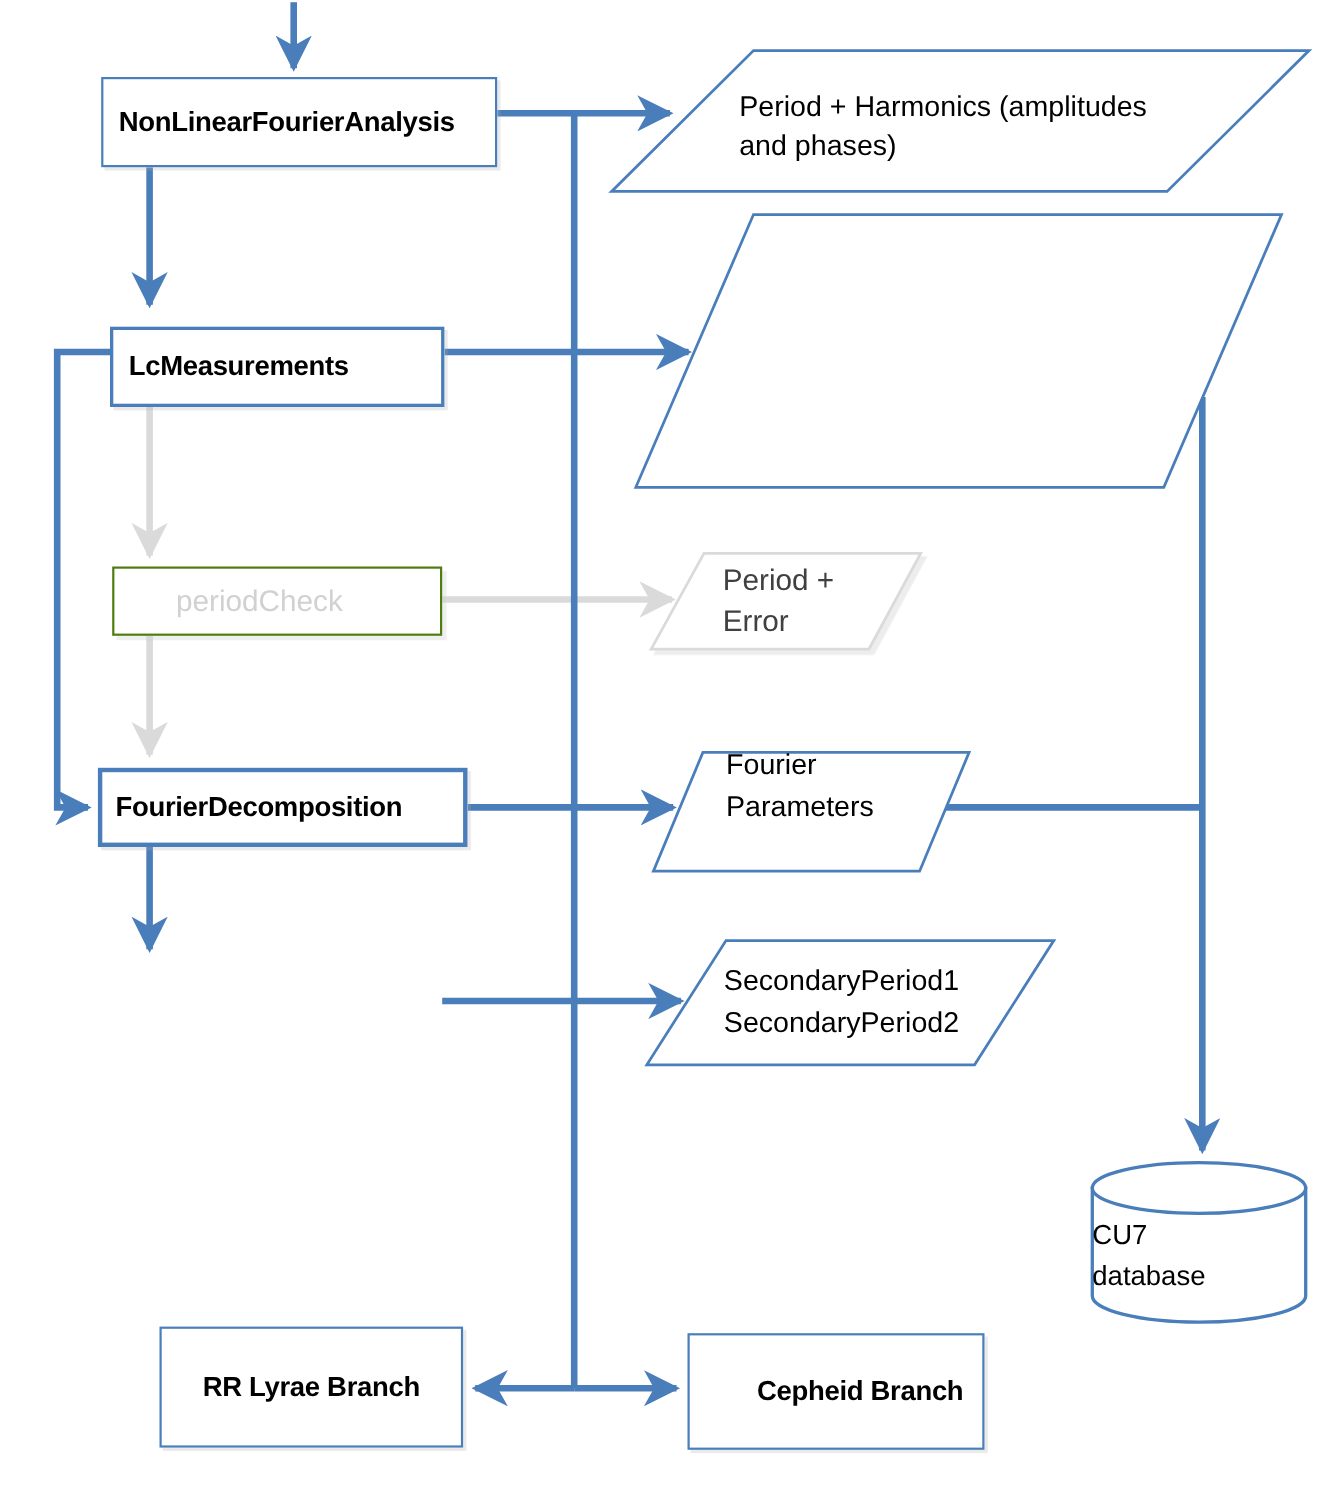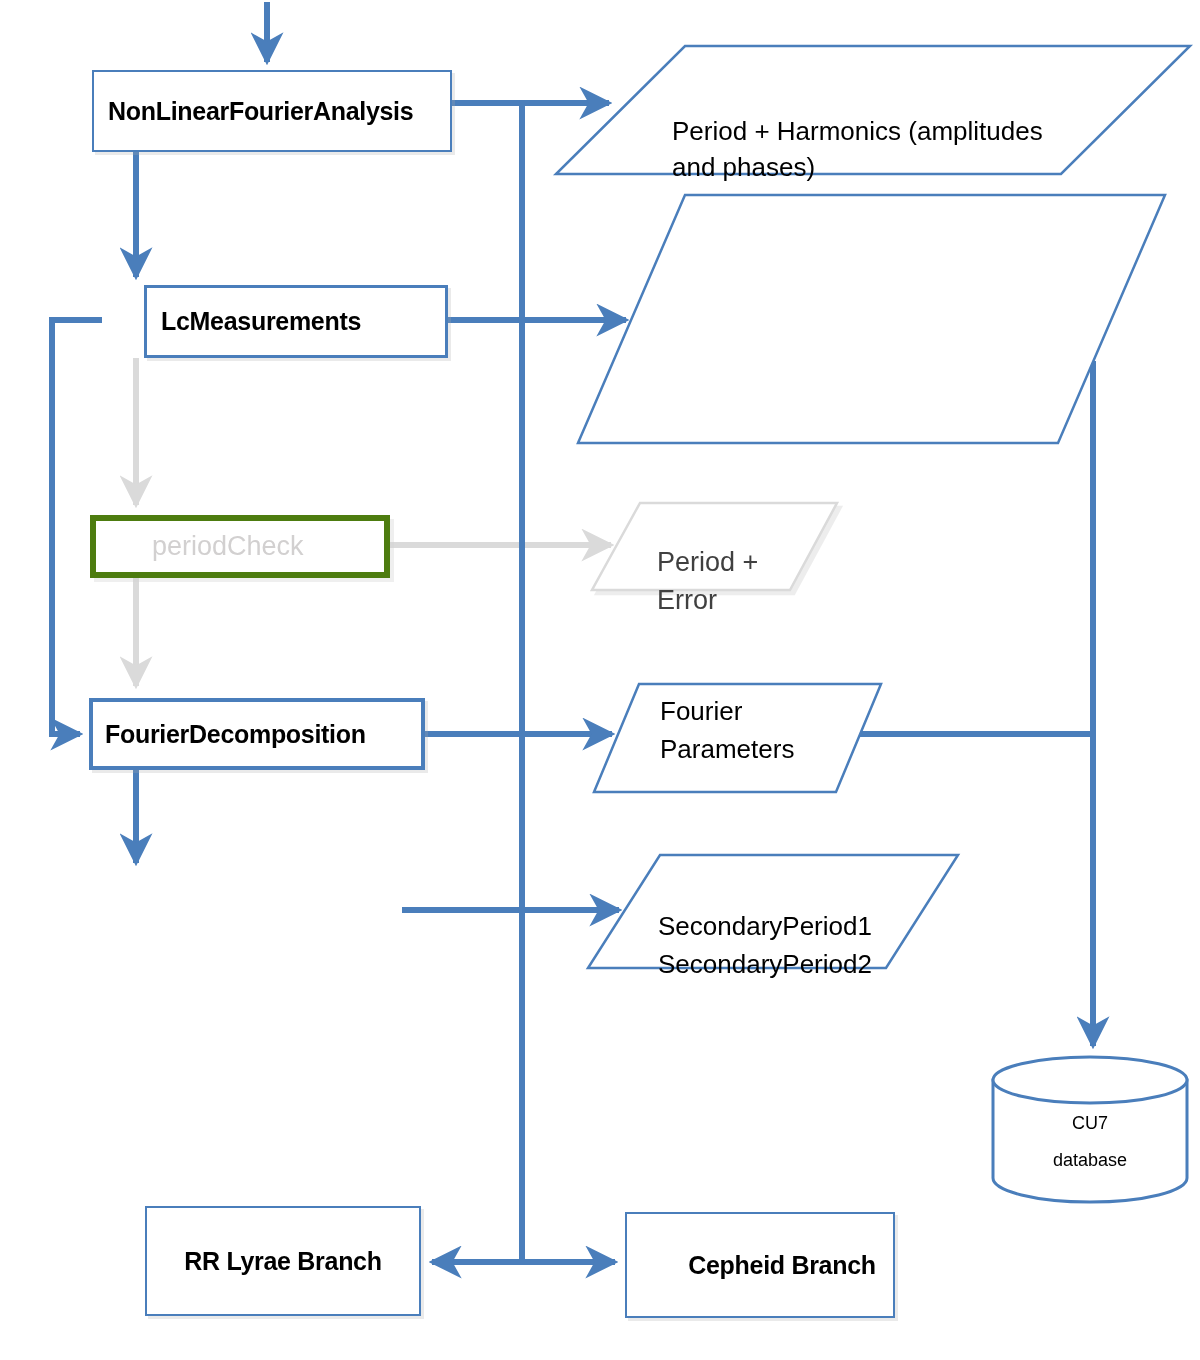--- a/index.html
+++ b/index.html
@@ -11,31 +11,31 @@
   .node{
     position:absolute;background:#ffffff;display:flex;align-items:center;
     box-sizing:border-box;color:#000;font-weight:700;font-size:25px;letter-spacing:-0.3px;
     white-space:nowrap;
   }
   .blue-border{border:3px solid #4a7ebb;box-shadow:3px 3px 0 rgba(170,170,170,0.25);}
   .node.thin{border-width:2.5px;}
   .node.thick{border-width:4px;}
   .node.center{justify-content:center;}
   .node.disabled{
-    border:6px solid #4d7c0f;color:#d2d0d0;font-weight:400;letter-spacing:0;
-    box-shadow:4px 4px 0 rgba(210,210,210,0.35);font-size:27px;
+    border:2px solid #4d7c0f;color:#d2d0d0;font-weight:400;letter-spacing:0;
+    box-shadow:4px 4px 0 rgba(210,210,210,0.35);font-size:27px;margin-left:12px;
   }
   .pad{padding-left:14px;}
   .pad-lg{padding-left:56px;}
   .ptext{
-    position:absolute;color:#000;font-size:26px;line-height:38px;white-space:pre-wrap;margin-top:35px;
+    position:absolute;color:#000;font-size:26px;line-height:38px;white-space:pre-wrap;
   }
   .ptext.gray{color:#404040;font-size:27px;}
   .dbtext{
-    position:absolute;color:#000;font-size:18px;line-height:37px;text-align:center;white-space:pre-wrap;
+    position:absolute;color:#000;font-size:25px;line-height:37px;white-space:pre-wrap;
   }
 </style>
 </head>
 <body>
 
 <div id="canvas">
 
   <svg id="wires" viewBox="0 0 1200 1360" xmlns="http://www.w3.org/2000/svg">
     <defs>
       <marker id="ab" viewBox="0 0 10 10" refX="9" refY="5" markerWidth="5.5" markerHeight="5.5" orient="auto" markerUnits="strokeWidth">
@@ -78,39 +78,39 @@
     </g>
 
     <g fill="#ffffff" stroke="#4a7ebb" stroke-width="3">
       <path d="M993,1080 V1178 A97,24 0 0 0 1187,1178 V1080 Z"></path>
       <ellipse cx="1090" cy="1080" rx="97" ry="23"></ellipse>
     </g>
   </svg>
 
   <div class="node blue-border thin pad" style="left:92px;top:70px;width:360px;height:82px;">NonLinearFourierAnalysis</div>
 
-  <div class="node blue-border pad" style="left:100px;top:285px;width:304px;height:73px;margin-left:44px;">LcMeasurements</div>
+  <div class="node blue-border pad" style="left:100px;top:297px;width:304px;height:73px;">LcMeasurements</div>
 
   <div class="node disabled pad-lg" style="left:90px;top:515px;width:300px;height:63px;">periodCheck</div>
 
   <div class="node blue-border thick pad" style="left:89px;top:698px;width:336px;height:72px;padding-left:12px;">FourierDecomposition</div>
 
 
   <div class="node blue-border thin center" style="left:145px;top:1206px;width:276px;height:110px;">RR Lyrae Branch</div>
 
   <div class="node blue-border thin center" style="left:625px;top:1212px;width:270px;height:106px;padding-left:44px;">Cepheid Branch</div>
 
   <div class="ptext" style="left:672px;top:78px;line-height:36px;">Period + Harmonics (amplitudes
 and phases)</div>
 
 
   <div class="ptext gray" style="left:657px;top:508px;">Period +
 Error</div>
 
-  <div class="ptext" style="left:660px;top:657px;">Fourier
+  <div class="ptext" style="left:660px;top:676px;">Fourier
 Parameters</div>
 
   <div class="ptext" style="left:658px;top:872px;">SecondaryPeriod1
 SecondaryPeriod2</div>
 
   <div class="dbtext" style="left:993px;top:1105px;width:194px;">CU7
 database</div>
 
 </div>
 

